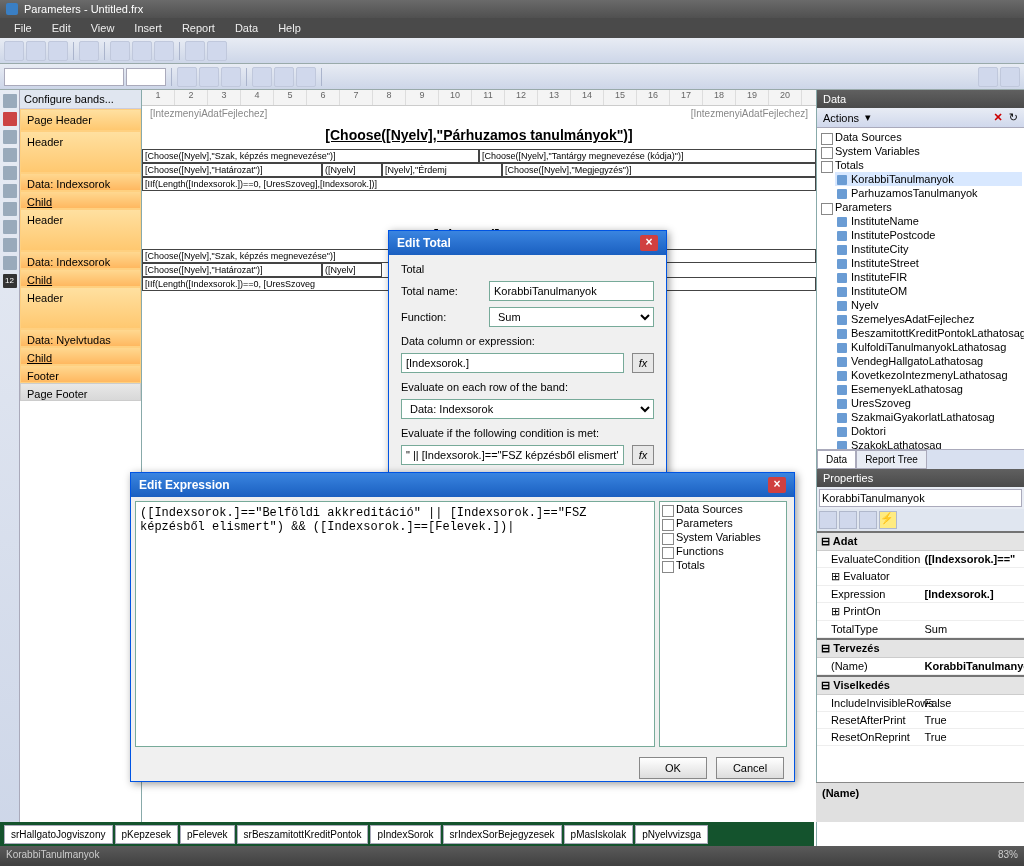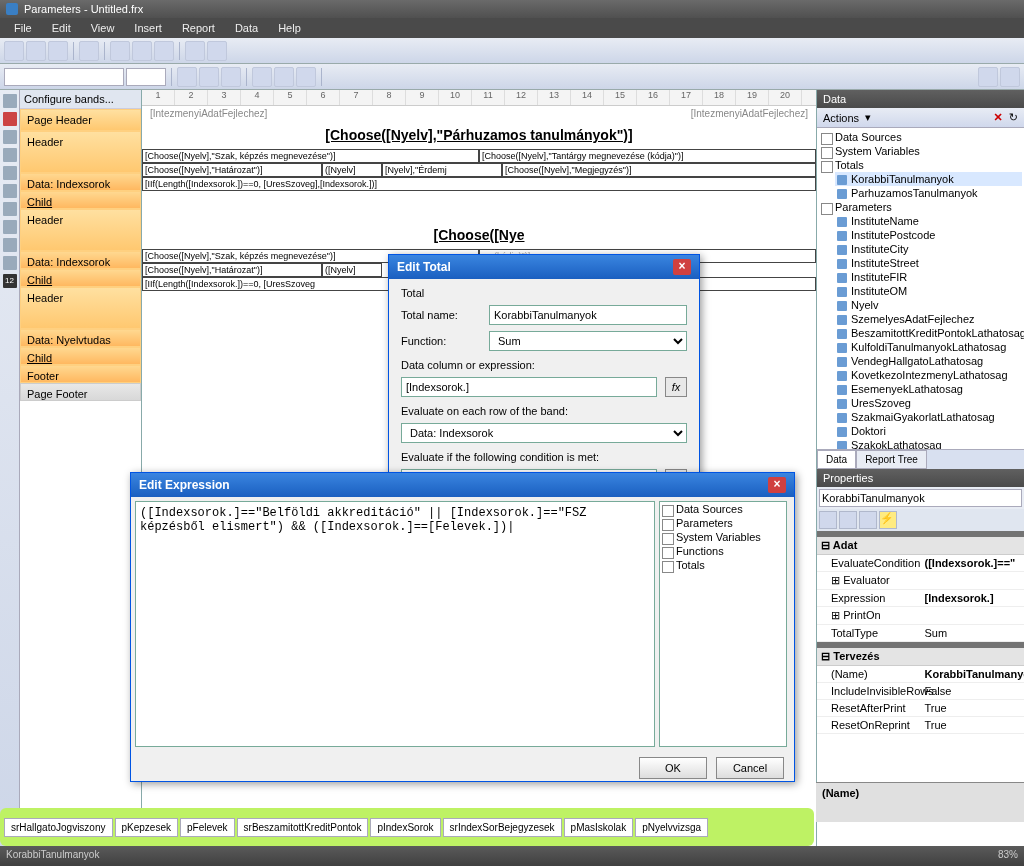--- a/index.html
+++ b/index.html
@@ -41,40 +41,40 @@
 .tree-item.leaf::before { border:none; background:#6a9cd4; border-radius:1px;}
 .tree-item.sel { background: #d8e8ff; }
 .tree-sub { padding-left: 16px; }
 .tabs-bottom { display: flex; background: #d8e0f0; border-top: 1px solid #aab; }
 .tabs-bottom .tab { padding: 3px 8px; border: 1px solid #aab; background: #e8ecf4; font-size: 10px; }
 .tabs-bottom .tab.active { background: #fff; }
 .props-toolbar { background: #e0e6f0; padding: 2px; display:flex; gap:2px;}
 .props-toolbar .pbtn { width:18px; height:18px; background:#d0d8ec; border:1px solid #b0b8cc;}
 .props-combo { border:1px solid #aab; padding:2px; background:#fff; font-size:11px; margin:2px;}
 .props-grid { flex:1; overflow-y:auto; font-size:11px; background:#fff;}
-.prop-group { background:#e4e4e4; padding:2px 4px; font-weight:bold; border-top:6px solid #737373; border-bottom:1px solid #ccc;}
+.prop-group { background:#e4e4e4; padding:2px 4px; font-weight:bold; border-top:2px solid #737373; border-bottom:1px solid #ccc;}
 .prop-row { display:flex; border-bottom:1px solid #eee;align-items:flex-end;}
 .prop-name { width:50%; padding:2px 4px 2px 14px;}
 .prop-val { width:50%; padding:2px 4px; font-weight:normal;}
 .prop-val.bold { font-weight:bold;}
 .dialog { position: absolute; background: #f0f0f0; border: 1px solid #0054e3; box-shadow: 2px 2px 8px rgba(0,0,0,0.4); }
 .dialog-title { background: linear-gradient(#3a85e0,#1a5fc0); color: #fff; padding: 4px 8px; font-size: 12px; font-weight: bold; display: flex; justify-content: space-between; align-items: center; }
 .dialog-close { width: 18px; height: 16px; background: #d04040; color: #fff; text-align: center; line-height: 14px; border-radius: 2px; cursor: pointer; }
 .dialog-body { padding: 8px 12px; }
 .fieldset-label { font-size: 11px; margin-bottom: 6px; }
 .form-row { display: flex; align-items: center; margin: 6px 0; gap: 8px; }
 .form-row label { width: 80px; font-size: 11px; }
 .form-row input[type=text], .form-row select { flex: 1; border: 1px solid #7a9; padding: 2px 4px; font-size: 11px; background: #fff; height:20px;}
 .fxbtn { width: 22px; height: 20px; border: 1px solid #888; background: #e8e8e8; font-style: italic; font-size: 11px; text-align: center; line-height: 18px; }
 .edit-expr { left: 130px; top: 472px; width: 665px; height: 310px; }
 .edit-expr textarea { width: 520px; height: 246px; font-family: 'Courier New', monospace; font-size: 12px; border: 1px solid #7a9; padding: 4px; resize: none; background:#fff; color:#000;}
 .expr-tree { width: 128px; background: #fff; border: 1px solid #7a9; font-size: 11px; height: 246px; }
 .dialog-buttons { text-align: right; padding: 6px 10px; }
 .dialog-buttons button { width: 68px; height: 22px; margin-left: 6px; border: 1px solid #888; background: linear-gradient(#fff,#ddd); font-size: 11px; }
-.bottom-tabs { position:absolute; bottom:20px; left:0; right:210px; height:38px; background:#bef264; display:flex; align-items:center; padding:0 4px; overflow:hidden;border-radius:6px;}
+.bottom-tabs { position:absolute; bottom:20px; left:0; right:210px; height:24px; background:#14532d; display:flex; align-items:center; padding:0 4px; overflow:hidden;}
 .bottom-tabs .btab { padding:3px 6px; background:#fff; border:1px solid #aab; font-size:10px; margin-right:2px; white-space:nowrap;}
 .statusbar { position:absolute; bottom:0; left:0; right:0; height:20px; background:linear-gradient(#5a5a5a,#404040); color:#ccc; font-size:10px; padding:3px 6px; display:flex; justify-content:space-between;}
 .name-footer { position:absolute; bottom:44px; right:0; width:208px; background:#e0e0e0; border-top:1px solid #888; padding:4px 6px; font-weight:bold; font-size:11px; height:40px;}
 </style>
 </head>
 <body>
 
 <div class="titlebar">
   <span class="icon"></span>
   <span>Parameters - Untitled.frx</span>
@@ -284,37 +284,38 @@
         </div>
         <div class="prop-row">
           <div class="prop-name">TotalType</div>
           <div class="prop-val">Sum</div>
         </div>
         <div class="prop-group">⊟ Tervezés</div>
         <div class="prop-row">
           <div class="prop-name">(Name)</div>
           <div class="prop-val bold">KorabbiTanulmanyok</div>
         </div>
+        <div class="prop-group">⊟ Viselkedés</div>
         <div class="prop-row">
           <div class="prop-name">IncludeInvisibleRows</div>
           <div class="prop-val">False</div>
         </div>
         <div class="prop-row">
           <div class="prop-name">ResetAfterPrint</div>
           <div class="prop-val">True</div>
         </div>
         <div class="prop-row">
           <div class="prop-name">ResetOnReprint</div>
           <div class="prop-val">True</div>
         </div>
       </div>
   </div>
 </div>
 
-<div class="dialog" style="left:388px; top:254px; width:312px;">
+<div class="dialog" style="left:388px; top:230px; width:279px;">
   <div class="dialog-title">
     <span>Edit Total</span>
     <span class="dialog-close">×</span>
   </div>
   <div class="dialog-body">
     <div class="fieldset-label">Total</div>
     <div class="form-row">
       <label>Total name:</label>
       <input type="text" value="KorabbiTanulmanyok" style="">
     </div>

